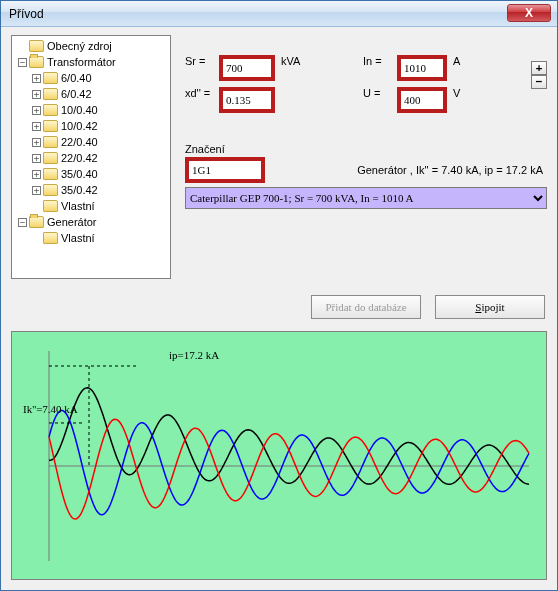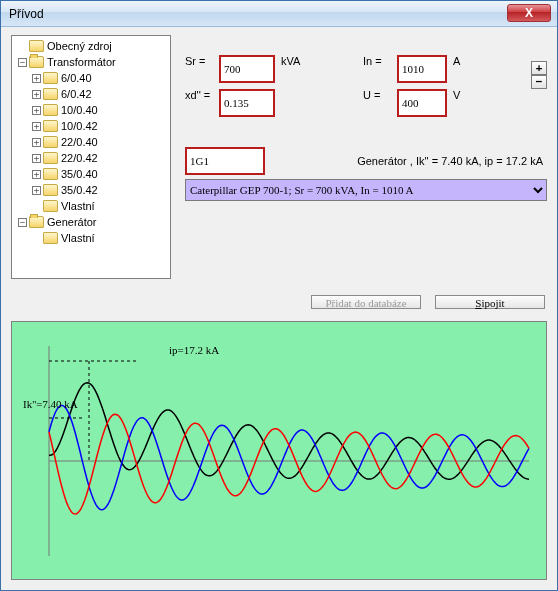--- a/index.html
+++ b/index.html
@@ -17,33 +17,33 @@
   .tw.blank { border: none; background: transparent; }
   .folder { width: 15px; height: 12px; background: linear-gradient(#fff7cc, #f4d46a); border: 1px solid #c7a946; border-radius: 1px 2px 1px 1px; margin-right: 3px; position: relative; flex-shrink: 0; }
   .folder.open::before { content:""; position:absolute; top:-3px; left:0; width:6px; height:3px; background:#f4d46a; border:1px solid #c7a946; border-bottom:none; }
   .sel { background: #3399ff; color: #fff; padding: 0 2px; }
   .ind1 { padding-left: 4px; }
   .ind2 { padding-left: 18px; }
 
   .form { flex: 1; padding-top: 20px; position: relative; }
   .row { display: flex; gap: 6px; margin-bottom: 6px; }
   .lbl { width: 28px; }
-  .inp { width: 56px; height: 28px; border: 2px solid #b91c1c; padding: 3px 3px; font: 11px Tahoma; background:#fff; }
+  .inp { width: 56px; height: 16px; border: 4px solid #b91c1c; padding: 9px 3px; font: 11px Tahoma; background:#fff; }
   .inp-wide { width: 50px; }
   .unit { width: 24px; }
   .gap { width: 46px; }
   .stepper { position:absolute; right:0; top:26px; display:flex; flex-direction:column; }
   .step { width:16px; height:14px; border:1px solid #7a7a7a; background:linear-gradient(#fff,#e3e3e3); font:bold 11px/12px monospace; text-align:center; cursor:default; }
 
   .sect { margin-top: 30px; }
   .sect-lbl { margin-bottom: 2px; }
   .combo { width: 100%; height: 22px; border: 1px solid #7a7a7a; font: 11px Tahoma; background: #c4b5fd; }
 
   .buttons { display: flex; gap: 14px; justify-content: flex-end; padding: 10px 2px 12px 2px; }
-  .btn { width: 110px; height: 14px; border: 1px solid #8a8a8a; background: linear-gradient(#fdfdfd,#e6e6e6); font: 11px "Segoe UI"; cursor: default; }
+  .btn { width: 110px; height: 24px; border: 1px solid #8a8a8a; background: linear-gradient(#fdfdfd,#e6e6e6); font: 11px "Segoe UI"; cursor: default; }
   .btn.disabled { color: #9a9a9a; }
   .u { text-decoration: underline; }
 
   .plot-wrap { flex: 1; border: 1px solid #808080; background: #86efac; display: flex; align-items: center; justify-content: center; }
   svg { display: block; }
   .ann { font: 11px Tahoma; fill: #000; }
 </style>
 </head>
 <body>
 
@@ -142,20 +142,21 @@
           <span class="lbl">U =</span>
           <input class="inp inp-wide" value="400" style="">
           <span class="unit">V</span>
         </div>
         <div class="stepper">
           <div class="step">+</div>
           <div class="step">−</div>
         </div>
 
         <div class="sect">
+          <div class="sect-lbl">Značení</div>
           <div style="display:flex; gap:20px; align-items:center;">
             <input class="inp" style="width: 80px;" value="1G1">
             <span style="flex:1; text-align:right; padding-right:4px;">Generátor , Ik'' = 7.40 kA, ip = 17.2 kA</span>
           </div>
           <select class="combo" style="margin-top:4px;">
             <option>Caterpillar GEP 700-1; Sr = 700 kVA, In = 1010 A</option>
           </select>
         </div>
       </div>
     </div>

